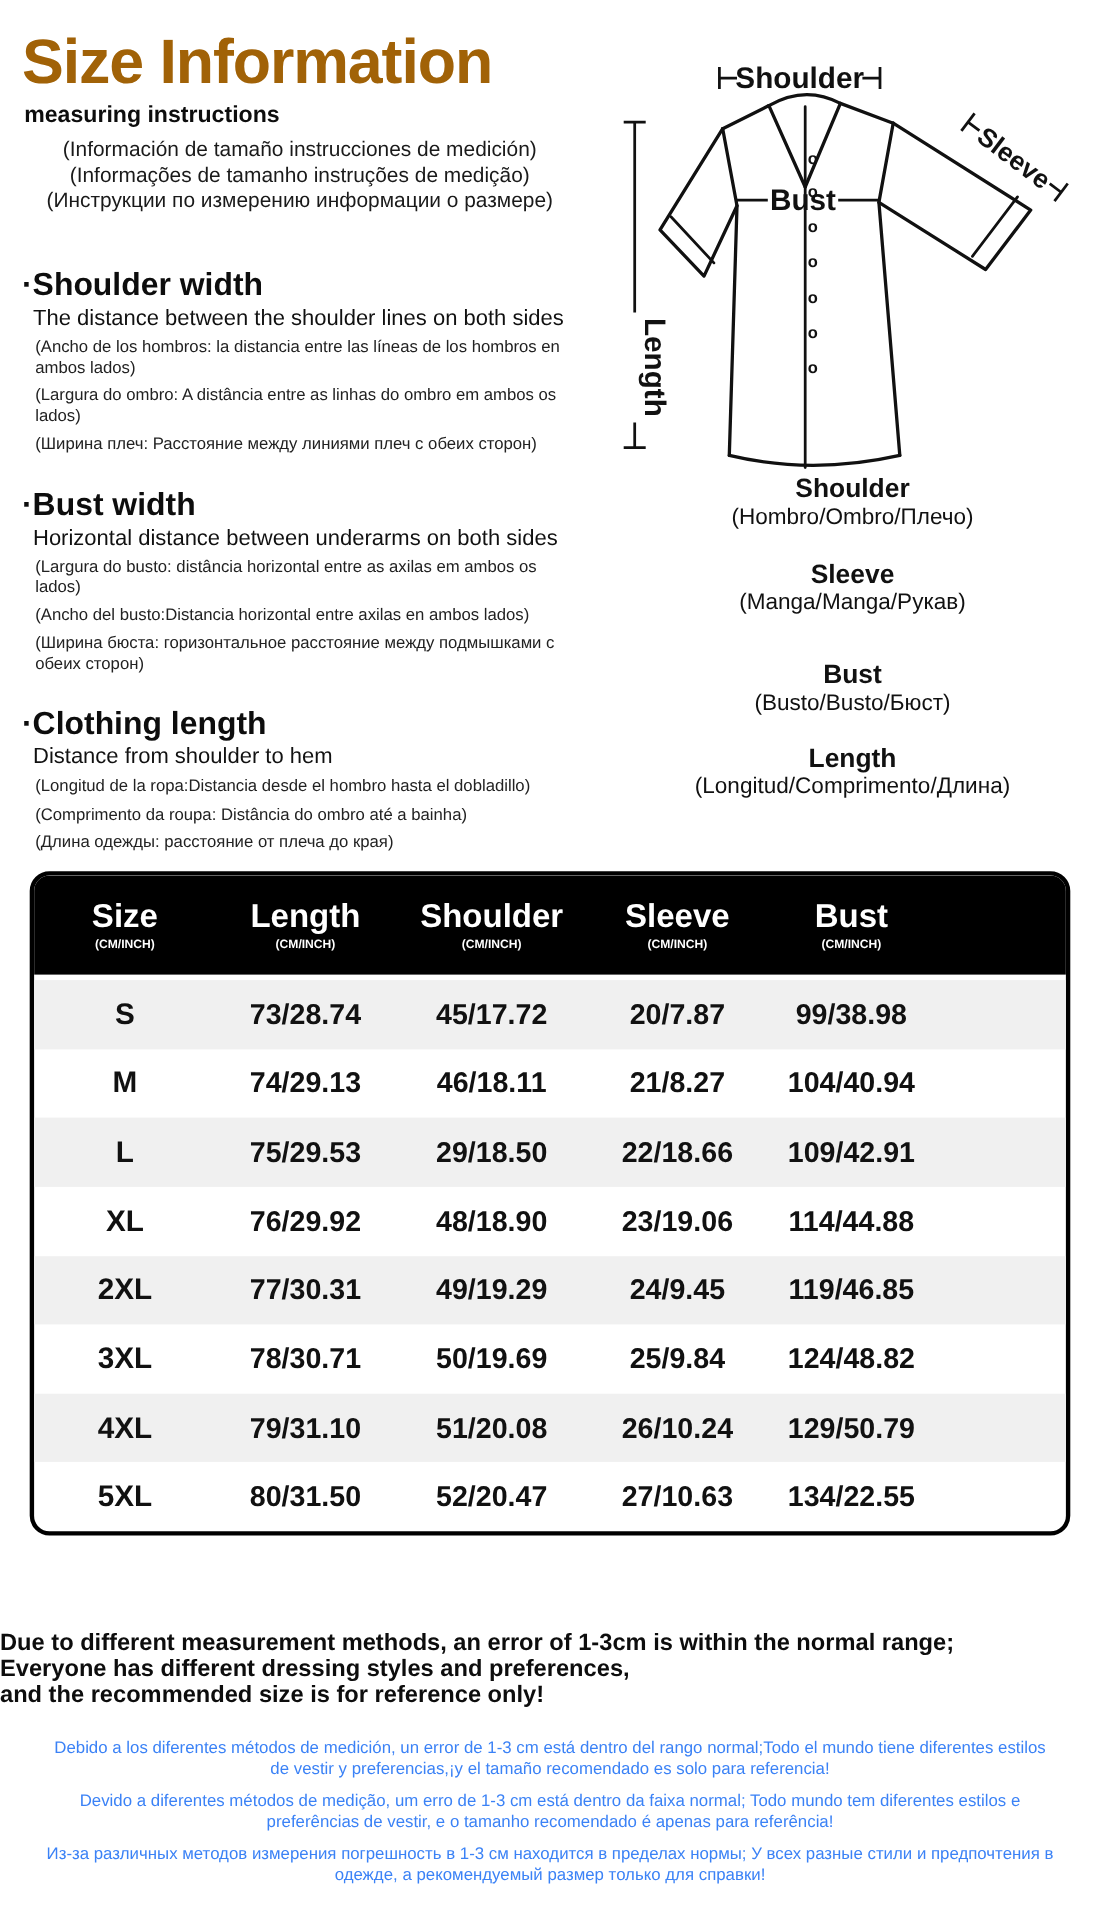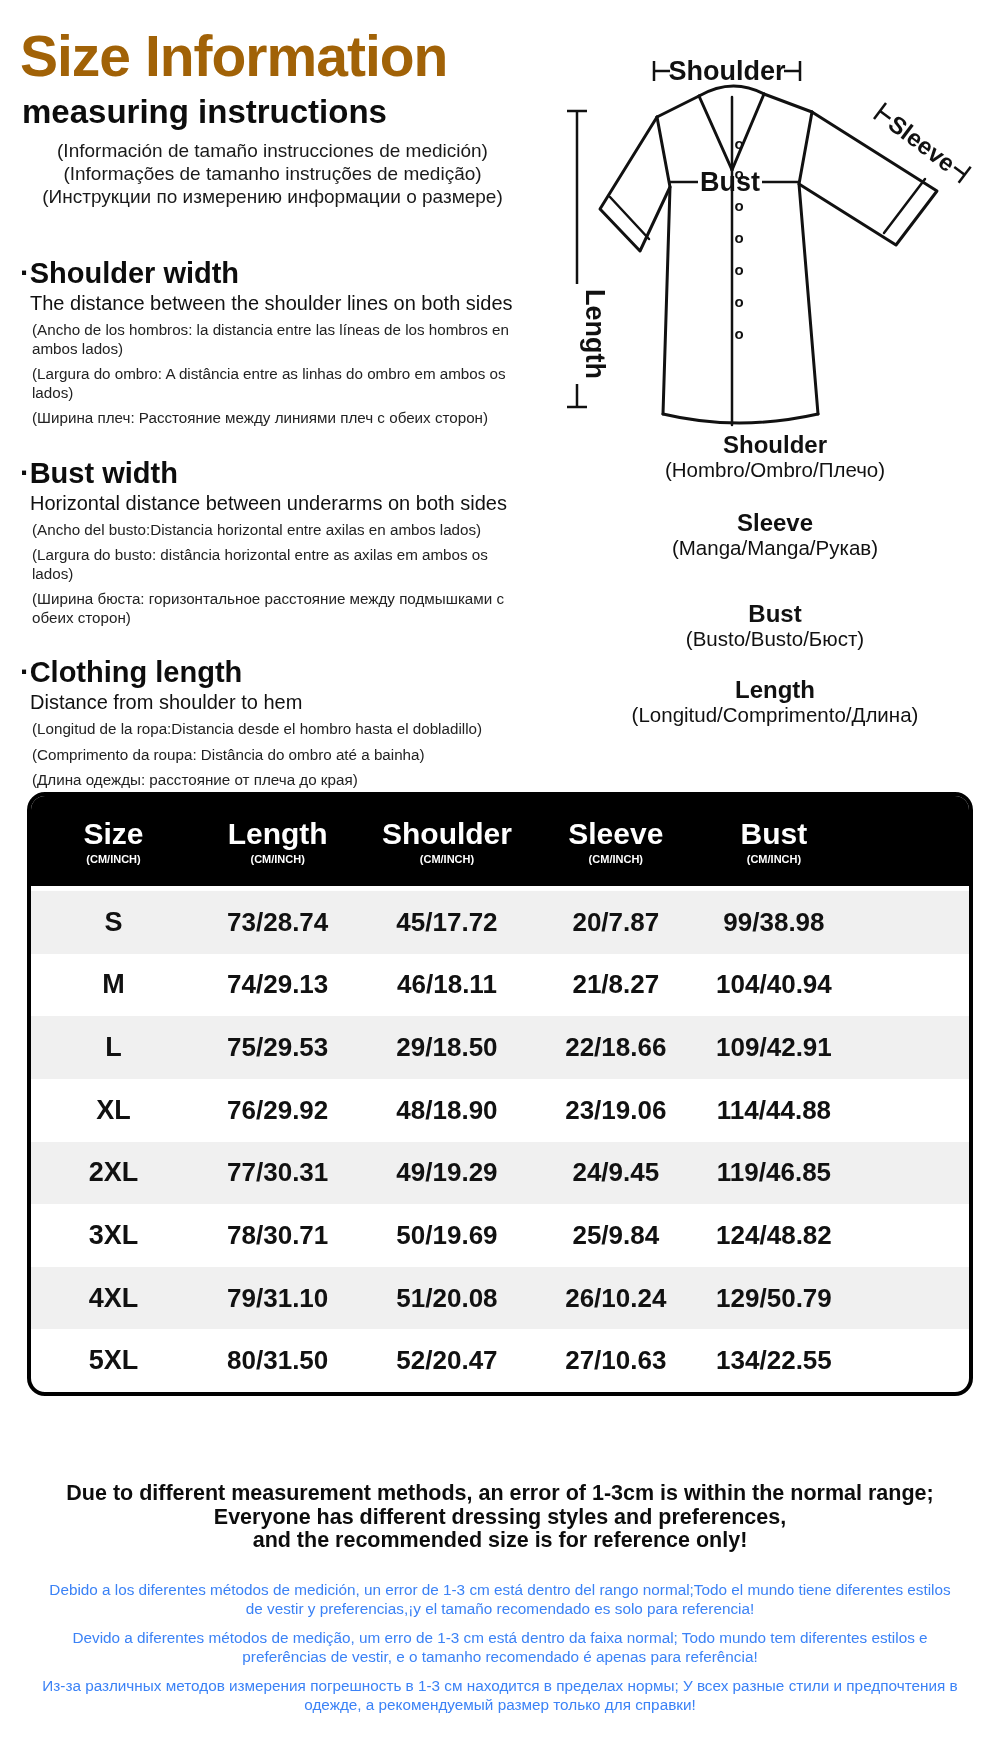--- a/index.html
+++ b/index.html
@@ -4,21 +4,21 @@
 <style>
   * { box-sizing: border-box; margin: 0; padding: 0; }
   html,body { background:#ffffff; }
   body {
     width:1000px; height:1737px; position:relative; overflow:hidden;
     font-family:"Liberation Sans", sans-serif; color:#111;
   }
   
   .left-col { position:absolute; left:20px; top:28px; width:505px; }
   .main-title { font-size:57px; font-weight:bold; line-height:1.0; letter-spacing:-1px; color:#a16207; }
-  .sub-title  { font-size:33px; font-weight:bold; margin:8px 0 8px 2px; color:#0d0d0d; }
+  .sub-title  { font-size:21px; font-weight:bold; margin:8px 0 8px 2px; color:#0d0d0d; }
   .trans-line { font-size:19px; line-height:23px; color:#1a1a1a;text-align:center; }
   .section { margin-top:48px; }
   .section + .section { margin-top:28px; }
   .sec-title { font-size:29px; font-weight:bold; line-height:34px; color:#0d0d0d; }
   .sec-desc  { font-size:20px; line-height:22px; margin:2px 0 4px 10px; }
   .sec-note  { font-size:15.2px; line-height:18.5px; margin:7px 0 0 12px; width:482px; color:#222; }
   
   .diagram { position:absolute; left:552px; top:38px; width:440px; height:402px; }
   .legend-item { position:absolute; left:555px; width:440px; text-align:center; }
   .legend-title { font-size:24px; font-weight:bold; line-height:26px; }
@@ -33,21 +33,21 @@
   .th-cell { display:flex; flex-direction:column; align-items:center; justify-content:center; }
   .th-name { font-size:30px; font-weight:bold; line-height:32px;text-align:center; }
   .th-unit { font-size:11px; font-weight:bold; margin-top:3px; }
   .col-last { padding-right:118px; }
   .tbl-body { position:absolute; top:95px; bottom:0; left:0; right:0; display:flex; flex-direction:column; }
   .tbl-row { flex:1; align-items:center; text-align:center; }
   .tbl-row.alt { background:#f0f0f0; }
   .td-cell { font-size:26px; font-weight:bold; }
   .td-size { font-size:27px; }
   
-  .foot-bold { position:absolute; left:0; top:1482px; width:1000px; text-align:center;
+  .foot-bold { position:absolute; left:0; top:1482px; width:1000px; 
                font-size:21.5px; font-weight:bold; line-height:23.5px; color:#0d0d0d; }
   .foot-note { position:absolute; left:40px; width:920px; text-align:center;
                font-size:15.3px; line-height:18.5px; color:#3b82f6; }
   .fn-es { top:1581px; }
   .fn-pt { top:1629px; }
   .fn-ru { top:1677px; }
   svg text { font-family:"Liberation Sans", sans-serif; }
 </style>
 </head>
 <body>
@@ -63,22 +63,22 @@
     <div class="sec-title">·Shoulder width</div>
     <div class="sec-desc">The distance between the shoulder lines on both sides</div>
     <div class="sec-note">(Ancho de los hombros: la distancia entre las líneas de los hombros en ambos lados)</div>
     <div class="sec-note">(Largura do ombro: A distância entre as linhas do ombro em ambos os lados)</div>
     <div class="sec-note">(Ширина плеч: Расстояние между линиями плеч с обеих сторон)</div>
   </div>
 
   <div class="section">
     <div class="sec-title">·Bust width</div>
     <div class="sec-desc">Horizontal distance between underarms on both sides</div>
+    <div class="sec-note">(Largura do busto: distância horizontal entre as axilas em ambos os lados)</div>
     <div class="sec-note">(Ancho del busto:Distancia horizontal entre axilas en ambos lados)</div>
-    <div class="sec-note">(Largura do busto: distância horizontal entre as axilas em ambos os lados)</div>
     <div class="sec-note">(Ширина бюста: горизонтальное расстояние между подмышками с обеих сторон)</div>
   </div>
 
   <div class="section">
     <div class="sec-title">·Clothing length</div>
     <div class="sec-desc">Distance from shoulder to hem</div>
     <div class="sec-note">(Longitud de la ropa:Distancia desde el hombro hasta el dobladillo)</div>
     <div class="sec-note">(Comprimento da roupa: Distância do ombro até a bainha)</div>
     <div class="sec-note">(Длина одежды: расстояние от плеча до края)</div>
   </div>

